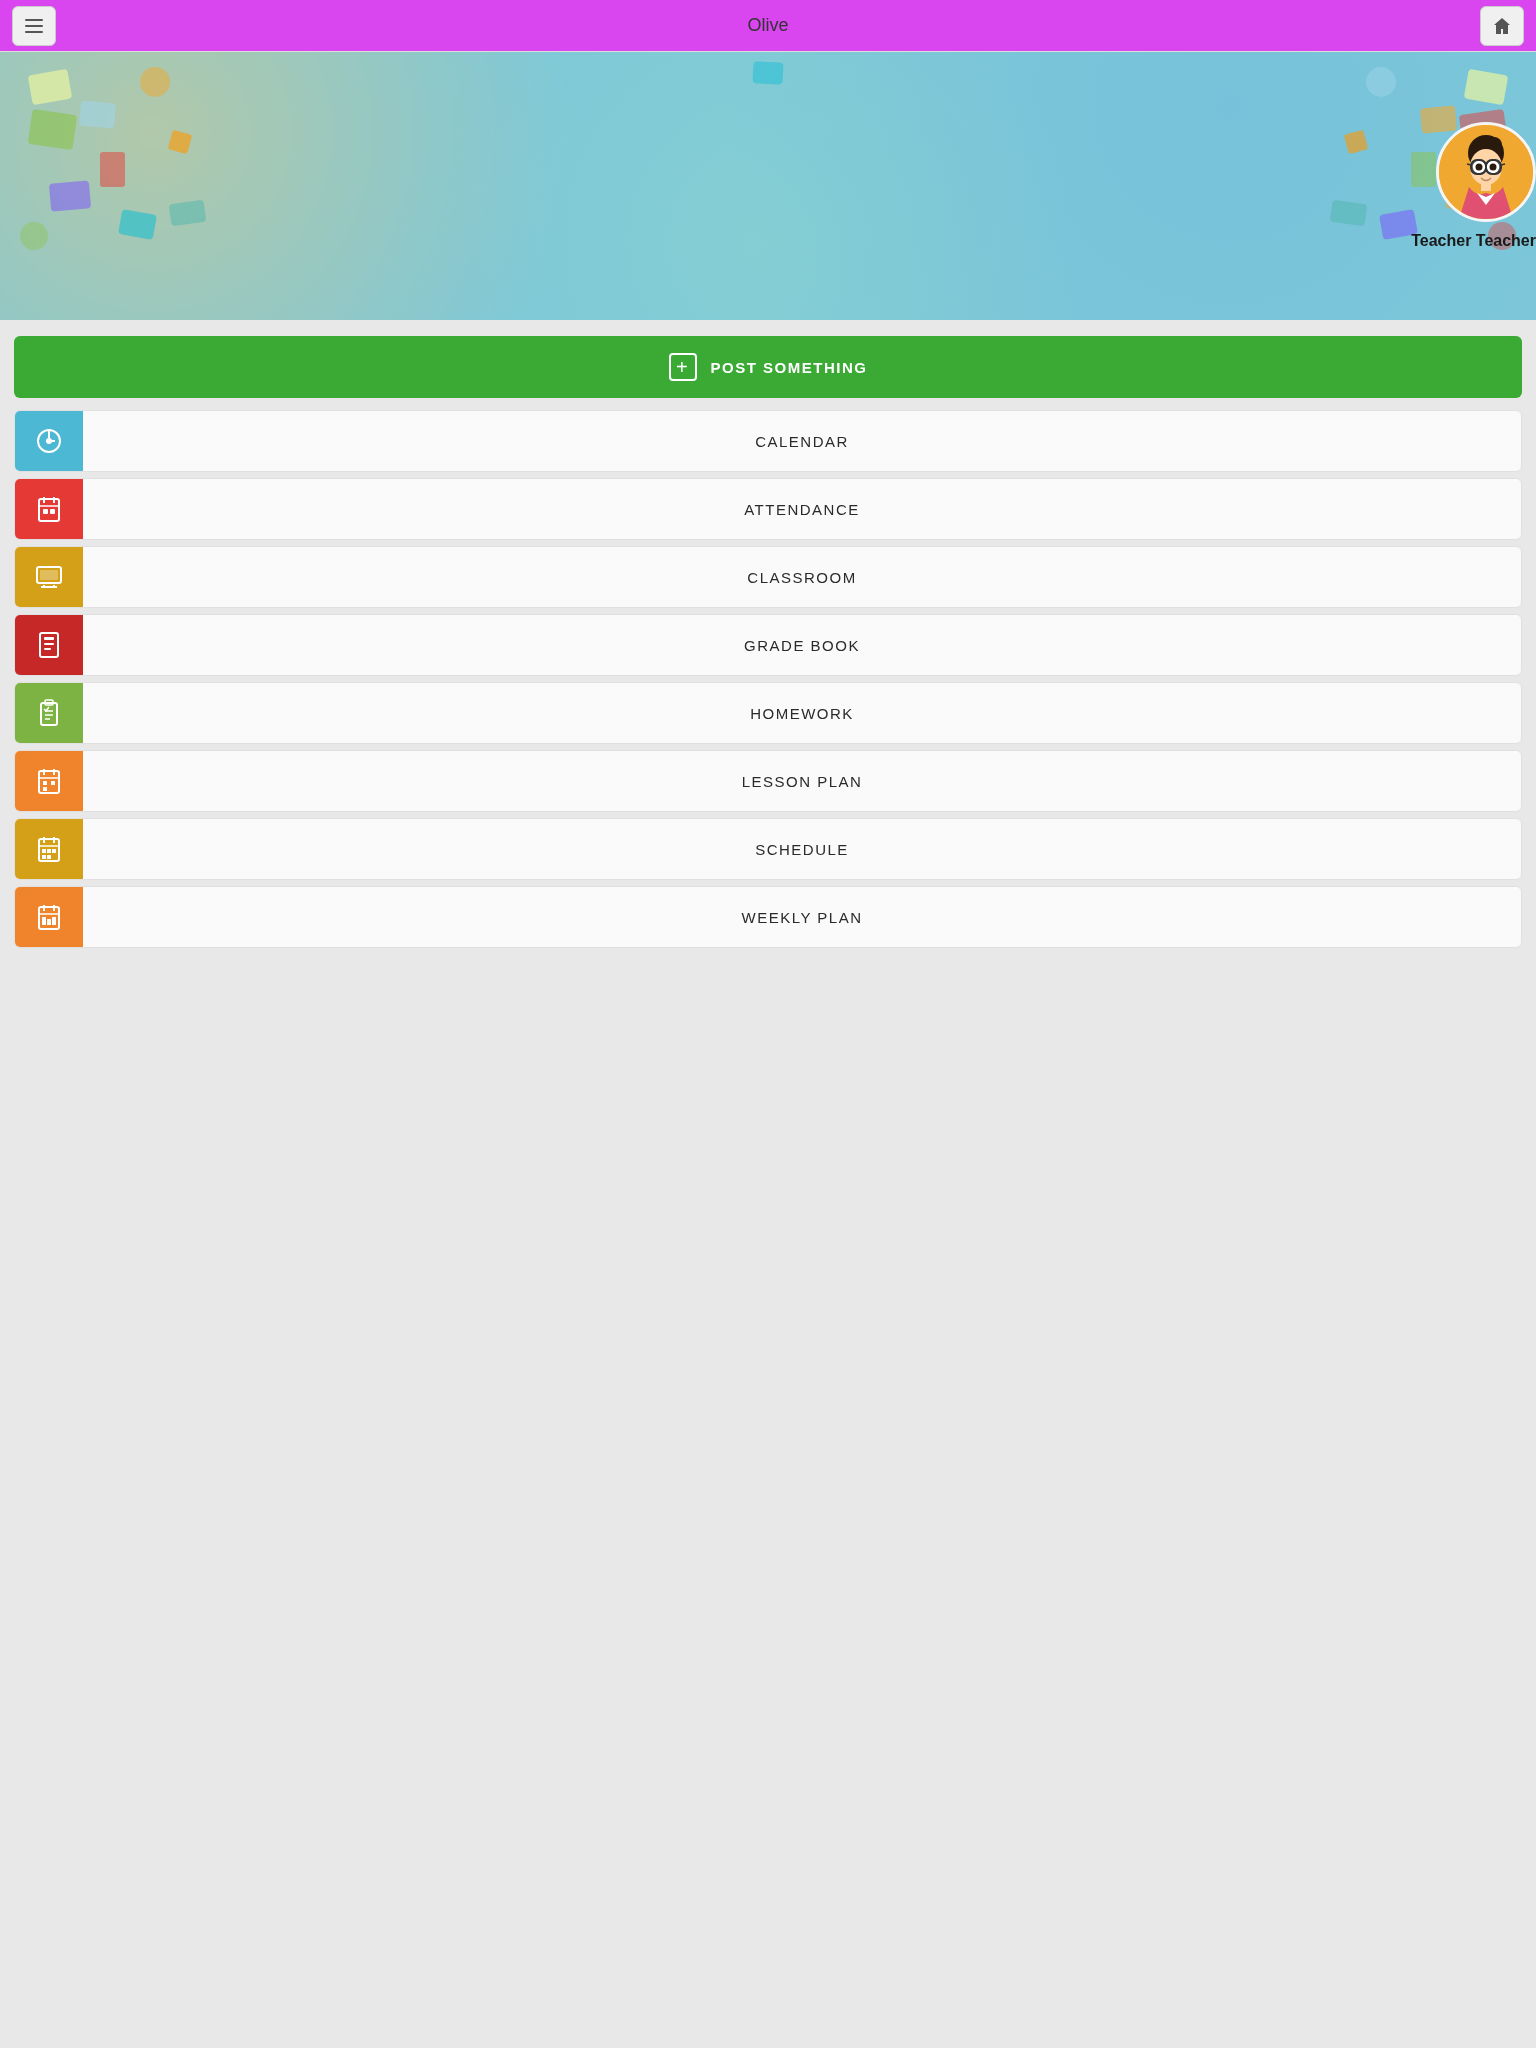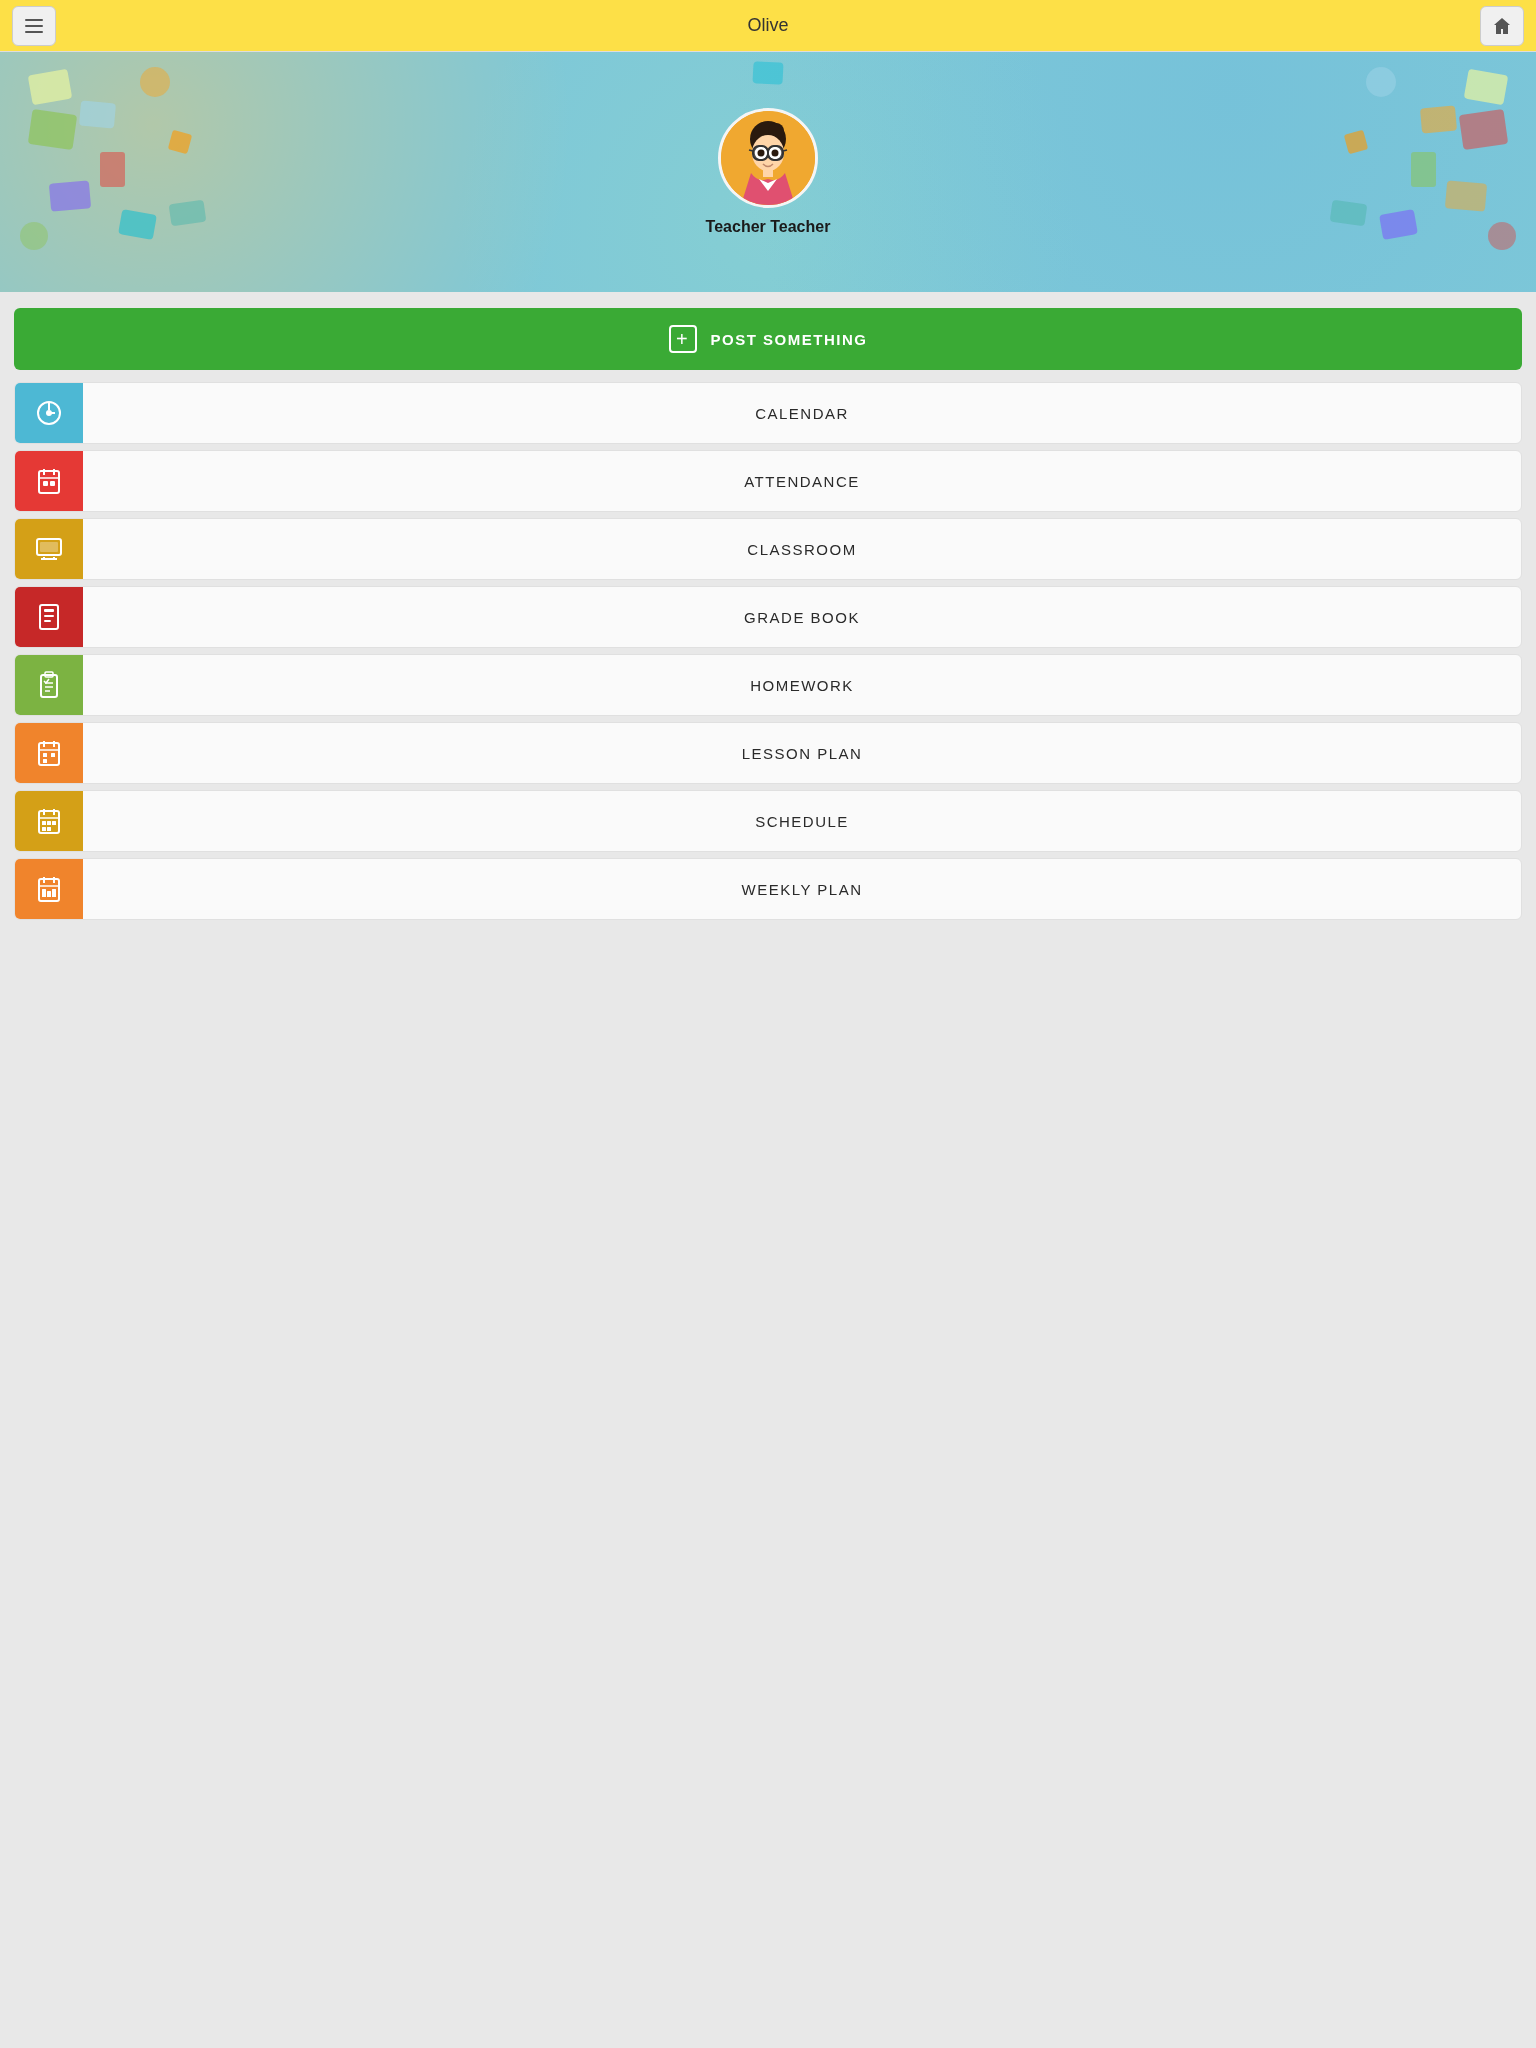--- a/index.html
+++ b/index.html
@@ -7,21 +7,21 @@
       font-family: -apple-system, BlinkMacSystemFont, 'Helvetica Neue', Arial, sans-serif;
       background: #e8e8e8;
       min-height: 100vh;
     }
 
     
     .top-bar {
       display: flex;
       align-items: center;
       justify-content: space-between;
-      background: #fde047;
+      background: #d946ef;
       border-bottom: 1px solid #ddd;
       padding: 0 12px;
       height: 52px;
     }
     .top-bar-btn {
       width: 44px;
       height: 40px;
       background: #f0f0f0;
       border: 1px solid #ccc;
       border-radius: 6px;
@@ -34,27 +34,27 @@
     }
     .top-bar-title {
       font-size: 18px;
       color: #333;
       font-weight: 400;
     }
 
     
     .profile-banner {
       width: 100%;
-      height: 240px;
+      height: 268px;
       background: #7ec8d8;
       position: relative;
       overflow: hidden;
       display: flex;
       flex-direction: column;
-      align-items: center;
+      align-items: flex-end;
       justify-content: center;
     }
     .banner-bg {
       position: absolute;
       inset: 0;
       background:
         radial-gradient(circle at 10% 30%, rgba(255,200,100,0.4) 0%, transparent 30%),
         radial-gradient(circle at 80% 20%, rgba(100,180,220,0.3) 0%, transparent 40%),
         radial-gradient(circle at 50% 70%, rgba(150,220,200,0.3) 0%, transparent 40%);
     }

